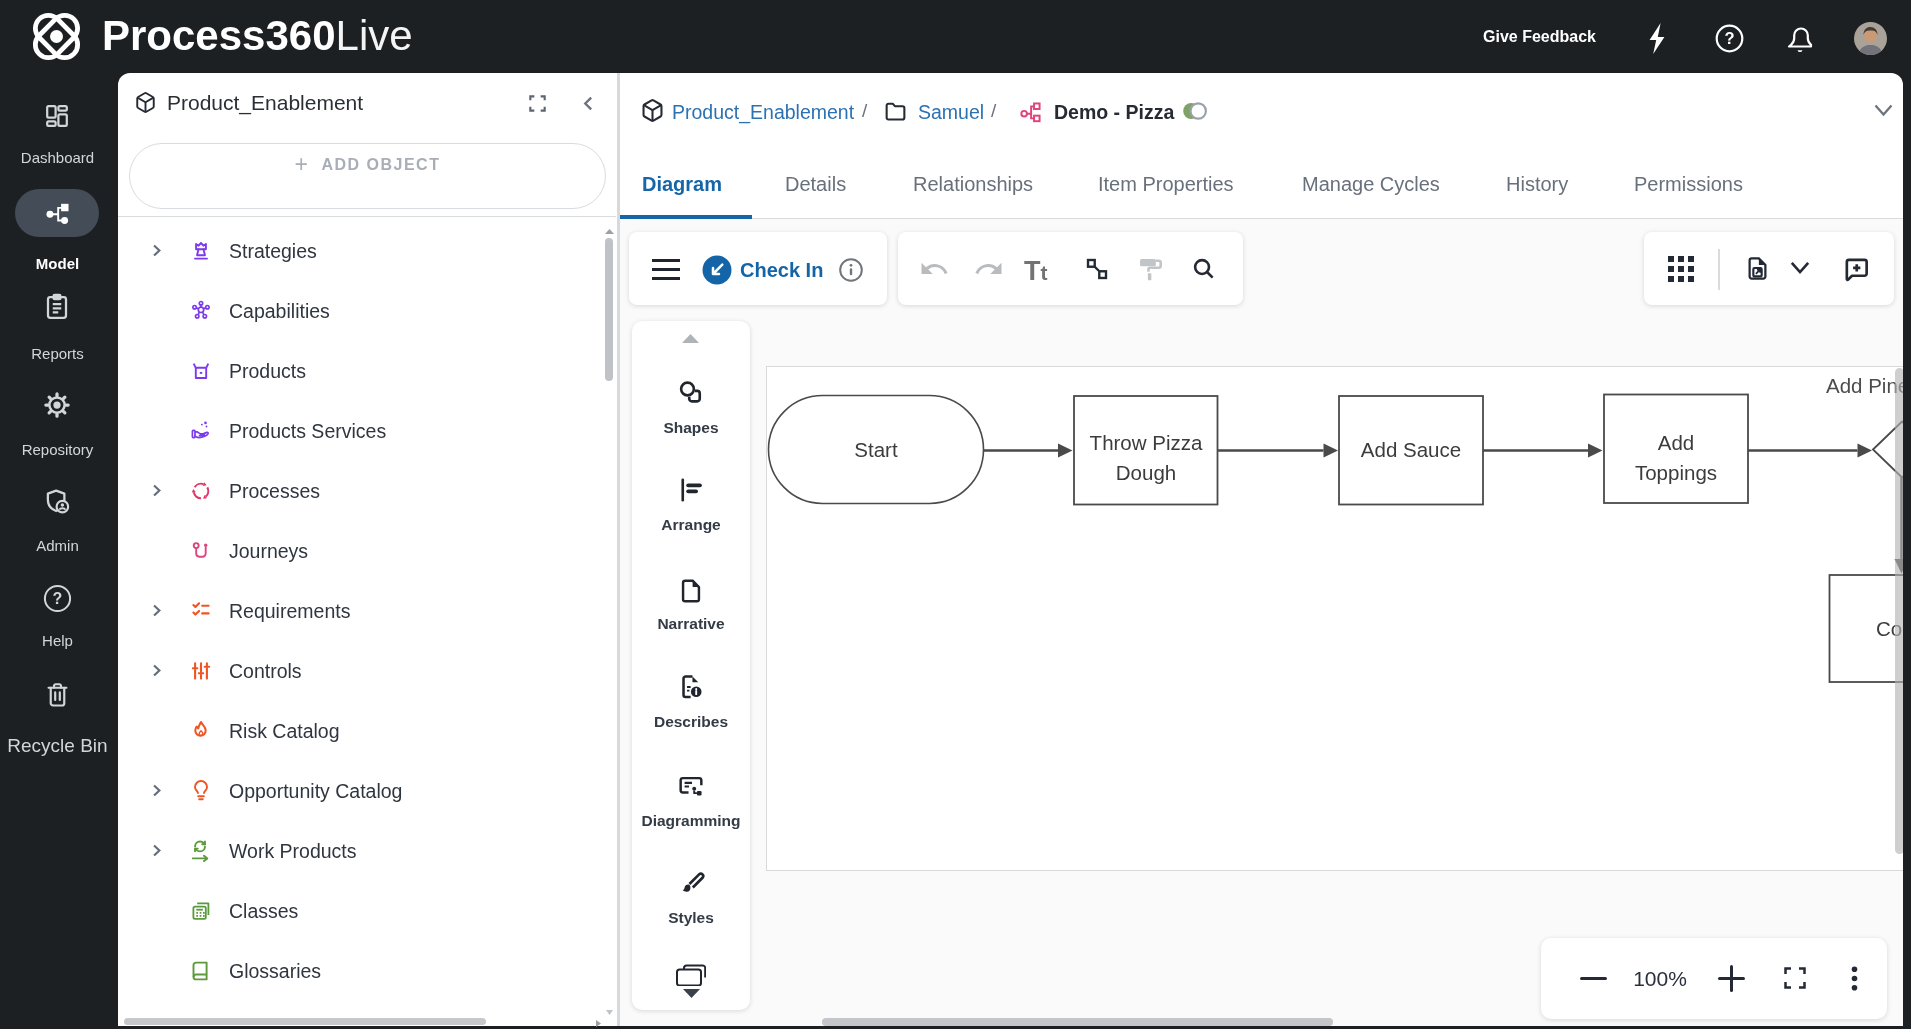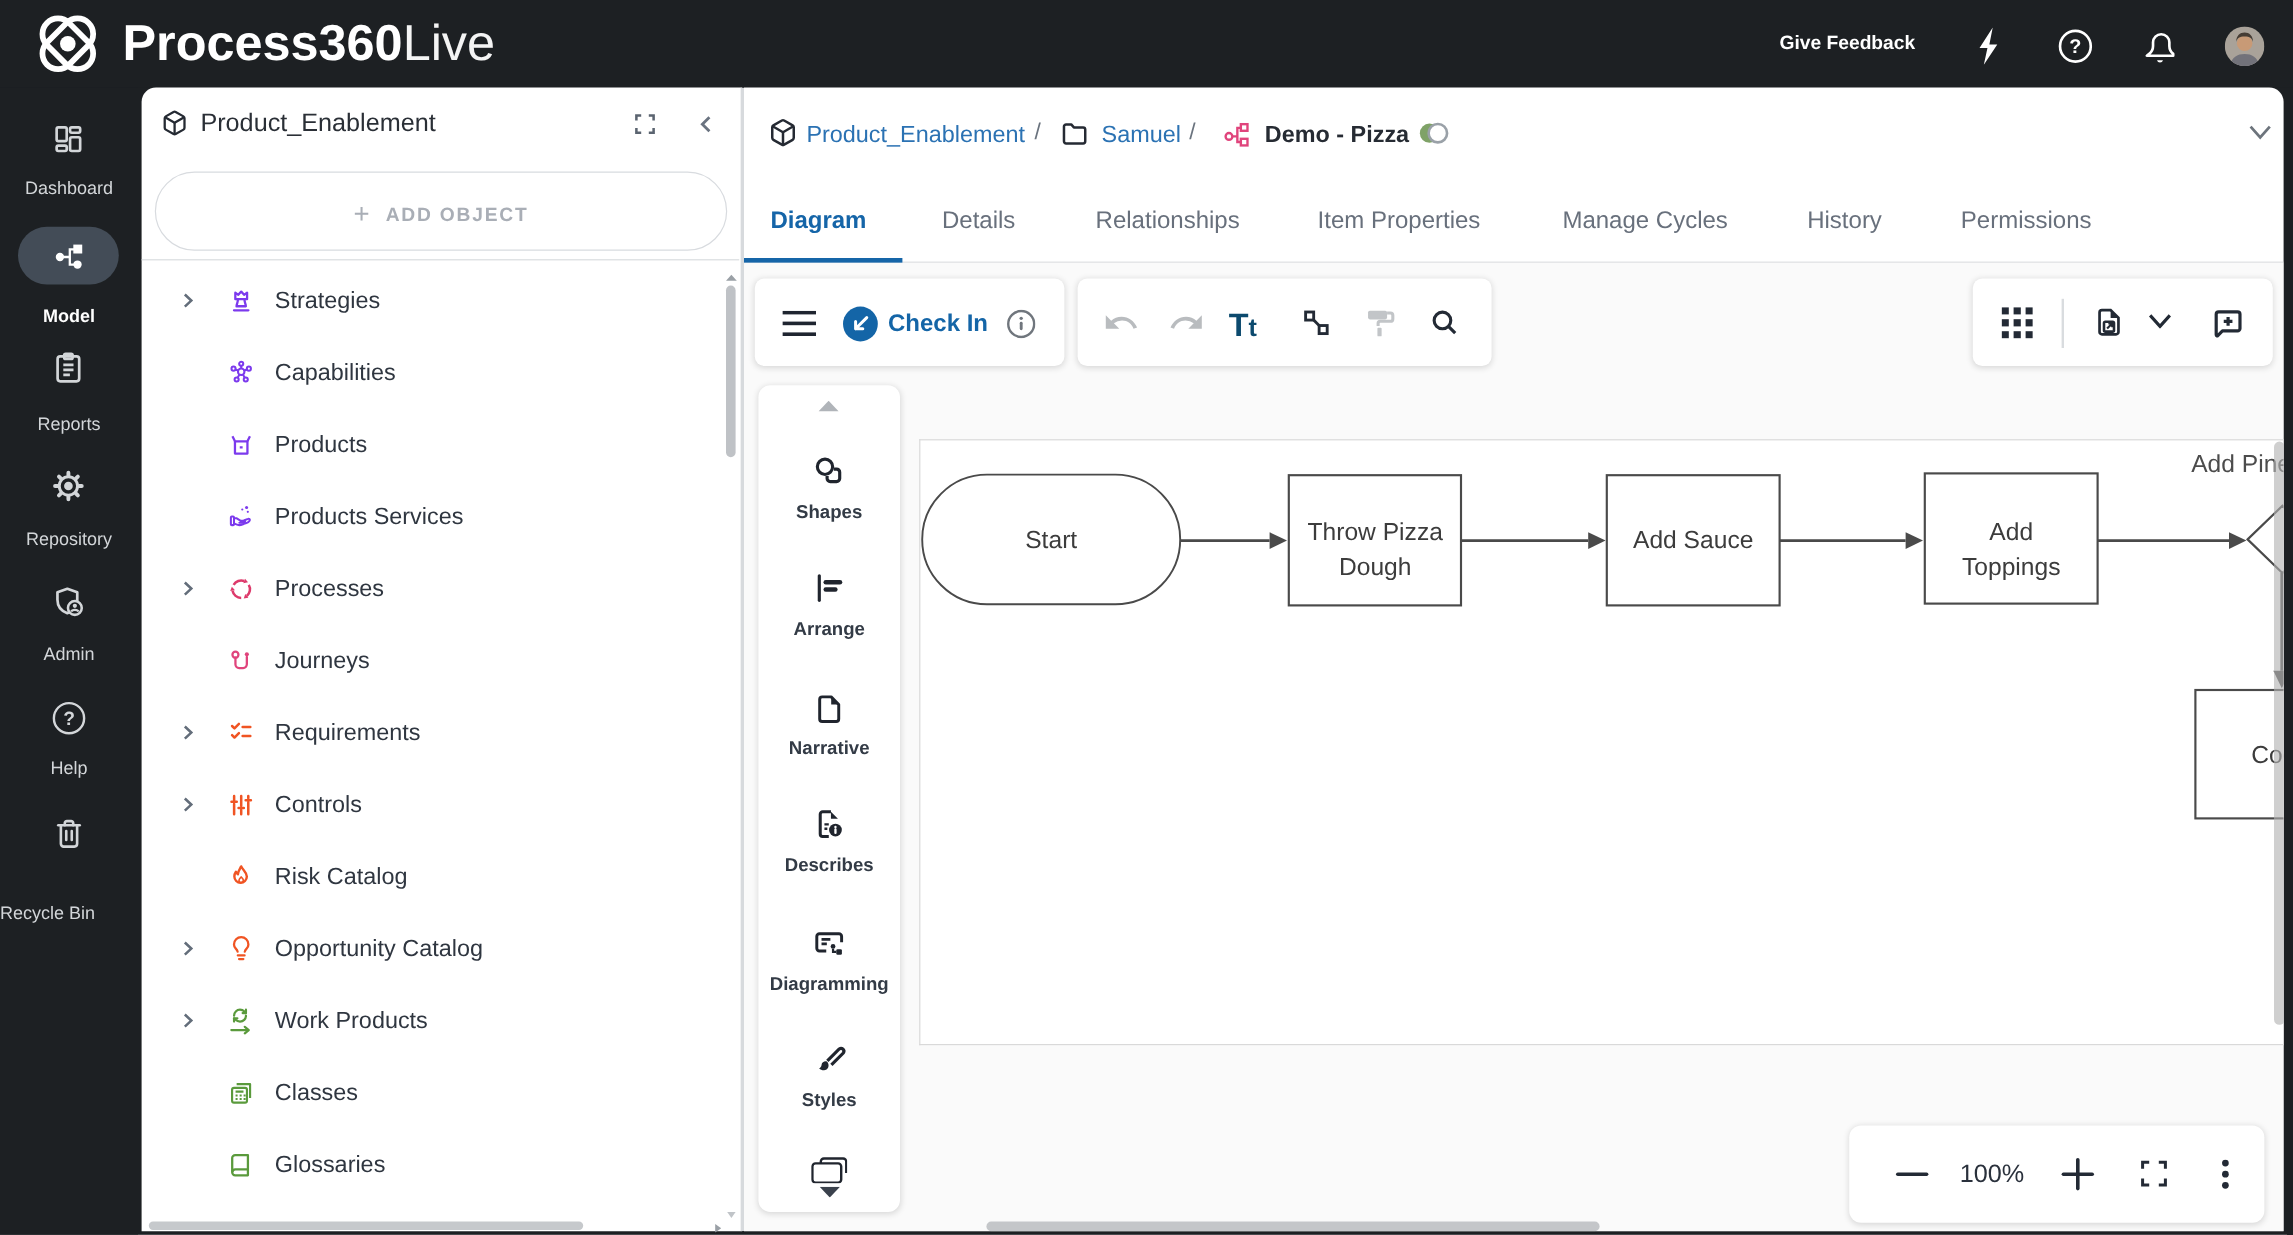--- a/index.html
+++ b/index.html
@@ -100,37 +100,37 @@
       <text x="14.5" y="20.2" font-size="16" font-weight="700" fill="#d3d6d9" text-anchor="middle" font-family="Liberation Sans">?</text>
     </svg>
   <div class="abs" style="left:0;top:559px;width:115px;text-align:center;font-size:15px">Help</div>
 
   <svg class="abs" style="left:43px;top:607px" width="29" height="29" viewBox="0 0 24 24" fill="none" stroke="#d3d6d9" stroke-width="1.8" stroke-linecap="round">
       <path d="M4.6 6.4h14.8"></path>
       <path d="M9.1 6.4V4.9a1.4 1.4 0 0 1 1.4-1.4h3a1.4 1.4 0 0 1 1.4 1.4v1.5"></path>
       <path d="M6.4 6.4v12.8a1.9 1.9 0 0 0 1.9 1.9h7.4a1.9 1.9 0 0 0 1.9-1.9V6.4"></path>
       <path d="M10.1 10.3v6.2M13.9 10.3v6.2"></path>
     </svg>
-  <div class="abs" style="left:0;top:680px;width:115px;font-size:15px">Recycle Bin</div>
+  <div class="abs" style="left:0;top:662px;width:115px;text-align:center;font-size:19px">Recycle Bin</div>
 </div>
 
 <div class="card" id="lpanel" style="left:118px;top:73px;width:502px;height:953px;border-radius:12px 0 0 0;border-right:3px solid #d7dadd">
   <svg class="abs" style="left:16px;top:18px" width="23" height="23" viewBox="0 0 24 24" fill="none" stroke="#252a33" stroke-width="2">
       <path d="M20.6 16.2V7.8a1.8 1.8 0 0 0-.9-1.56l-6.8-3.9a1.8 1.8 0 0 0-1.8 0l-6.8 3.9a1.8 1.8 0 0 0-.9 1.56v8.4a1.8 1.8 0 0 0 .9 1.56l6.8 3.9a1.8 1.8 0 0 0 1.8 0l6.8-3.9a1.8 1.8 0 0 0 .9-1.56z" stroke-linejoin="round"></path>
       <path d="M3.7 6.9 12 11.7l8.3-4.8" stroke-linejoin="round"></path>
       <path d="M12 21.6v-9.9"></path>
     </svg>
   <div class="abs" style="left:49px;top:18px;font-size:21px;color:#2a2f36">Product_Enablement</div>
   <svg class="abs" style="left:410px;top:21px" width="19" height="19" viewBox="0 0 18 18" fill="none" stroke="#5b6470" stroke-width="2">
       <path d="M2.2 6V2.2H6M12 2.2h3.8V6M15.8 12v3.8H12M6 15.8H2.2V12"></path>
     </svg>
   <svg class="abs" style="left:463px;top:23px" width="15" height="15" viewBox="0 0 14 14" fill="none" stroke="#6a7380" stroke-width="2.2">
       <path d="M9.5 1.5 4 7l5.5 5.5"></path>
     </svg>
-  <div class="abs" style="left:11px;top:70px;width:477px;height:66px;border:1.5px solid #d8dbdf;border-radius:33px;text-align:center;line-height:68px;font-size:16px;font-weight:700;color:#a9aeb6;letter-spacing:1.5px"><span style="font-size:23px;font-weight:400;vertical-align:-2px">+</span>&nbsp;&nbsp;ADD OBJECT</div>
+  <div class="abs" style="left:11px;top:70px;width:477px;height:66px;border:1.5px solid #d8dbdf;border-radius:33px;text-align:center;line-height:41px;font-size:16px;font-weight:700;color:#a9aeb6;letter-spacing:1.5px"><span style="font-size:23px;font-weight:400;vertical-align:-2px">+</span>&nbsp;&nbsp;ADD OBJECT</div>
   <div class="abs" style="left:0;top:143px;width:498px;height:1px;background:#d9dcdf"></div>
 
   <svg class="abs" style="left:31px;top:170px" width="15" height="15" viewBox="0 0 14 14" fill="none" stroke="#636d7a" stroke-width="2">
       <path d="M4.7 2.3 9.7 7l-5 4.7"></path>
     </svg>
   <svg class="abs" style="left:71px;top:166px" width="24" height="24" viewBox="0 0 24 24">
       <g fill="none" stroke="#7c3aed" stroke-width="1.9" stroke-linecap="round" stroke-linejoin="round">
         <path d="M7.1 10.3V4.9l2.5 1.8L12 4l2.4 2.7 2.5-1.8v5.4z"></path>
         <path d="M9.2 10.3c.3 2.3-.9 3.5-1.1 5.9h7.8c-.2-2.4-1.4-3.6-1.1-5.9"></path>
         <path d="M6 19.6h12"></path>
@@ -345,21 +345,21 @@
 
   <div class="card shadow" style="left:278px;top:159px;width:345px;height:73px;border-radius:8px"></div>
   <svg class="abs" style="left:299px;top:181px" width="30" height="30" viewBox="0 0 24 24">
       <path d="M12.5 8c-2.65 0-5.05.99-6.9 2.6L2 7v9h9l-3.62-3.62A8.46 8.46 0 0 1 12.9 10.4c3.54 0 6.55 2.31 7.6 5.5l2.37-.78C21.08 11.03 17.15 8 12.5 8z" fill="#b9bcbf"></path>
     </svg>
   <svg class="abs" style="left:354px;top:181px" width="30" height="30" viewBox="0 0 24 24">
       <g transform="scale(-1,1) translate(-24,0)">
         <path d="M12.5 8c-2.65 0-5.05.99-6.9 2.6L2 7v9h9l-3.62-3.62A8.46 8.46 0 0 1 12.9 10.4c3.54 0 6.55 2.31 7.6 5.5l2.37-.78C21.08 11.03 17.15 8 12.5 8z" fill="#b9bcbf"></path>
       </g>
     </svg>
-  <div class="abs" style="left:404px;top:183px;width:44px;color:#0c4a6e;font-weight:700"><span style="font-size:27px">T</span><span style="font-size:21px">t</span></div>
+  <div class="abs" style="left:404px;top:183px;width:44px;color:#737373;font-weight:700"><span style="font-size:27px">T</span><span style="font-size:21px">t</span></div>
   <svg class="abs" style="left:464px;top:183px" width="26" height="26" viewBox="0 0 24 24" fill="none" stroke="#232a35" stroke-width="2.2">
       <rect x="3.7" y="3.7" width="6.2" height="6.2"></rect>
       <rect x="14.1" y="14.1" width="6.2" height="6.2"></rect>
       <path d="M9.9 9.9l4.2 4.2"></path>
     </svg>
   <svg class="abs" style="left:517px;top:182px" width="28" height="28" viewBox="0 0 24 24">
       <rect x="2.6" y="3.4" width="13.6" height="6.2" rx="1.3" fill="#c2c5c8"></rect>
       <path d="M16.2 5h2.4a1.7 1.7 0 0 1 1.7 1.7v2.5a1.7 1.7 0 0 1-1.7 1.7h-7.3a1.5 1.5 0 0 0-1.5 1.5v1.9" fill="none" stroke="#c2c5c8" stroke-width="2.2"></path>
       <rect x="9.3" y="15.6" width="3" height="6" rx="0.6" fill="#c2c5c8"></rect>
     </svg>

